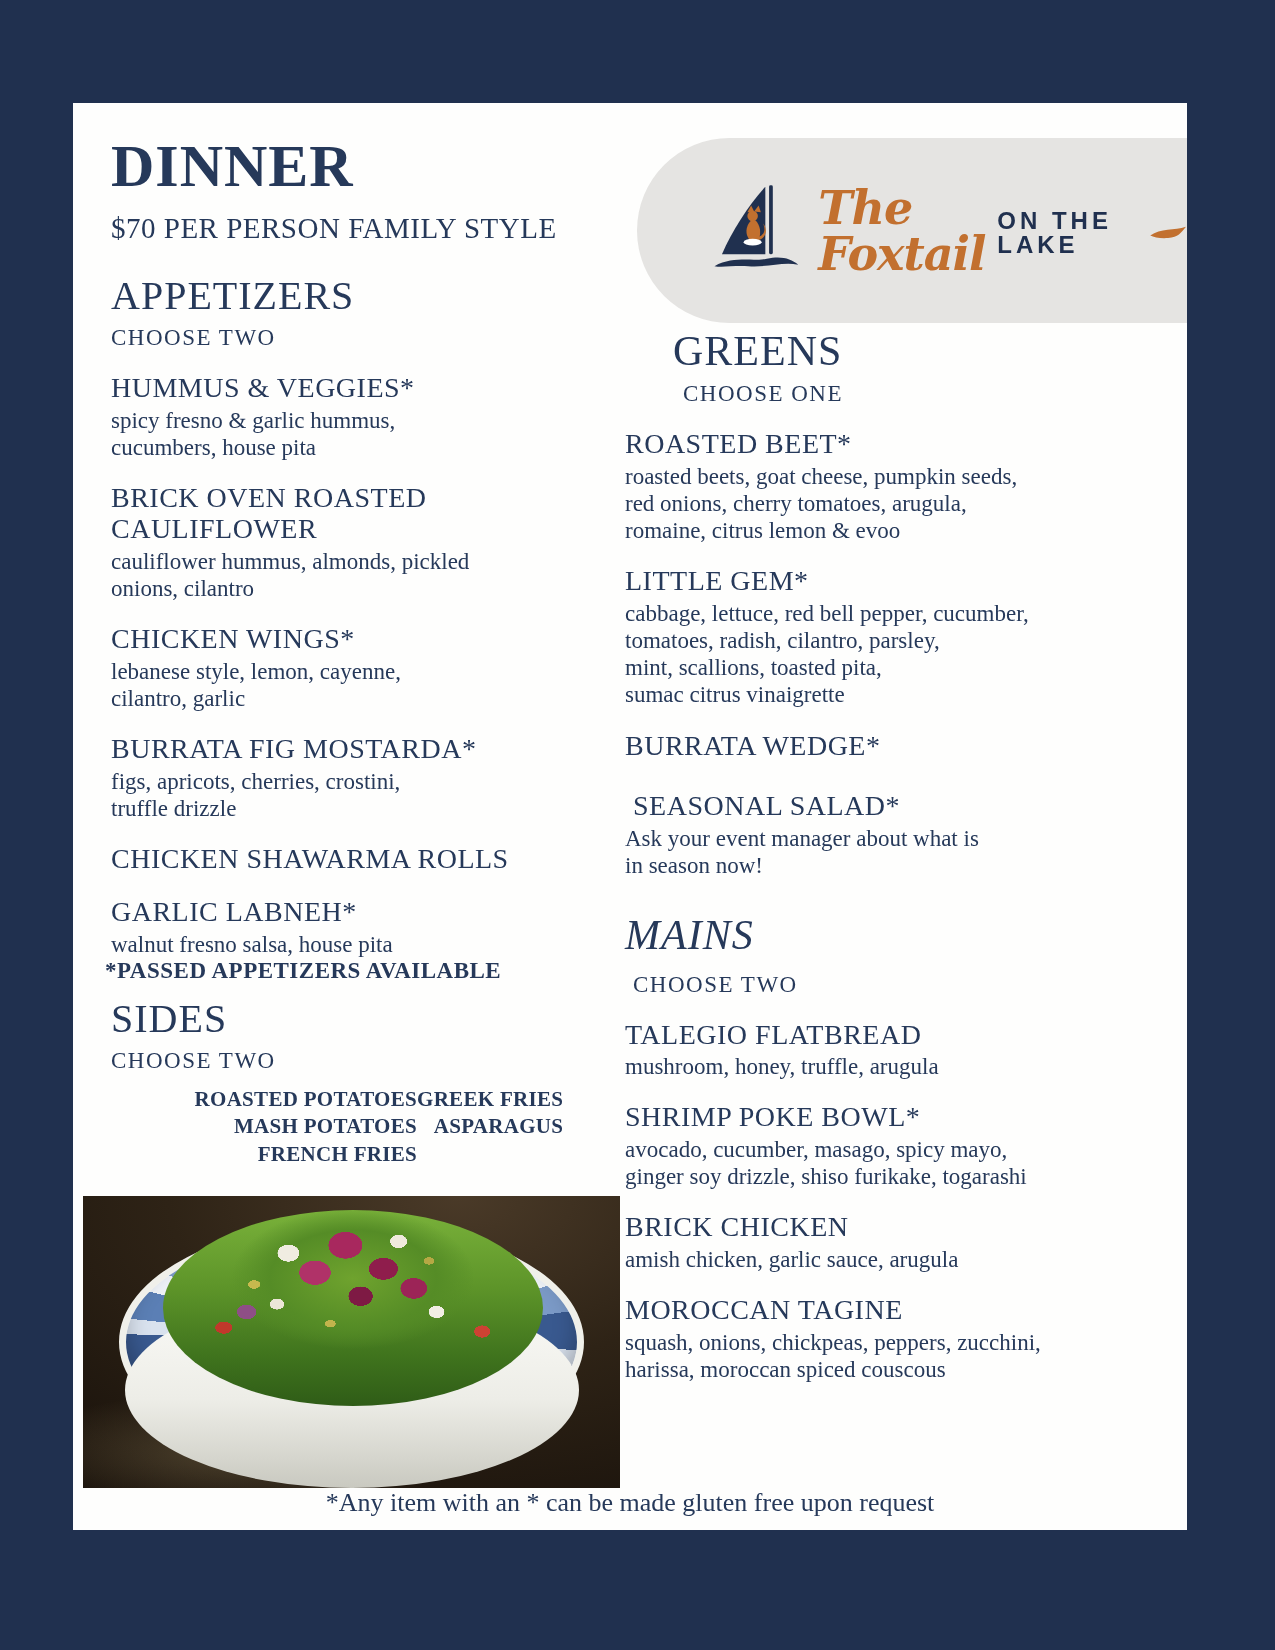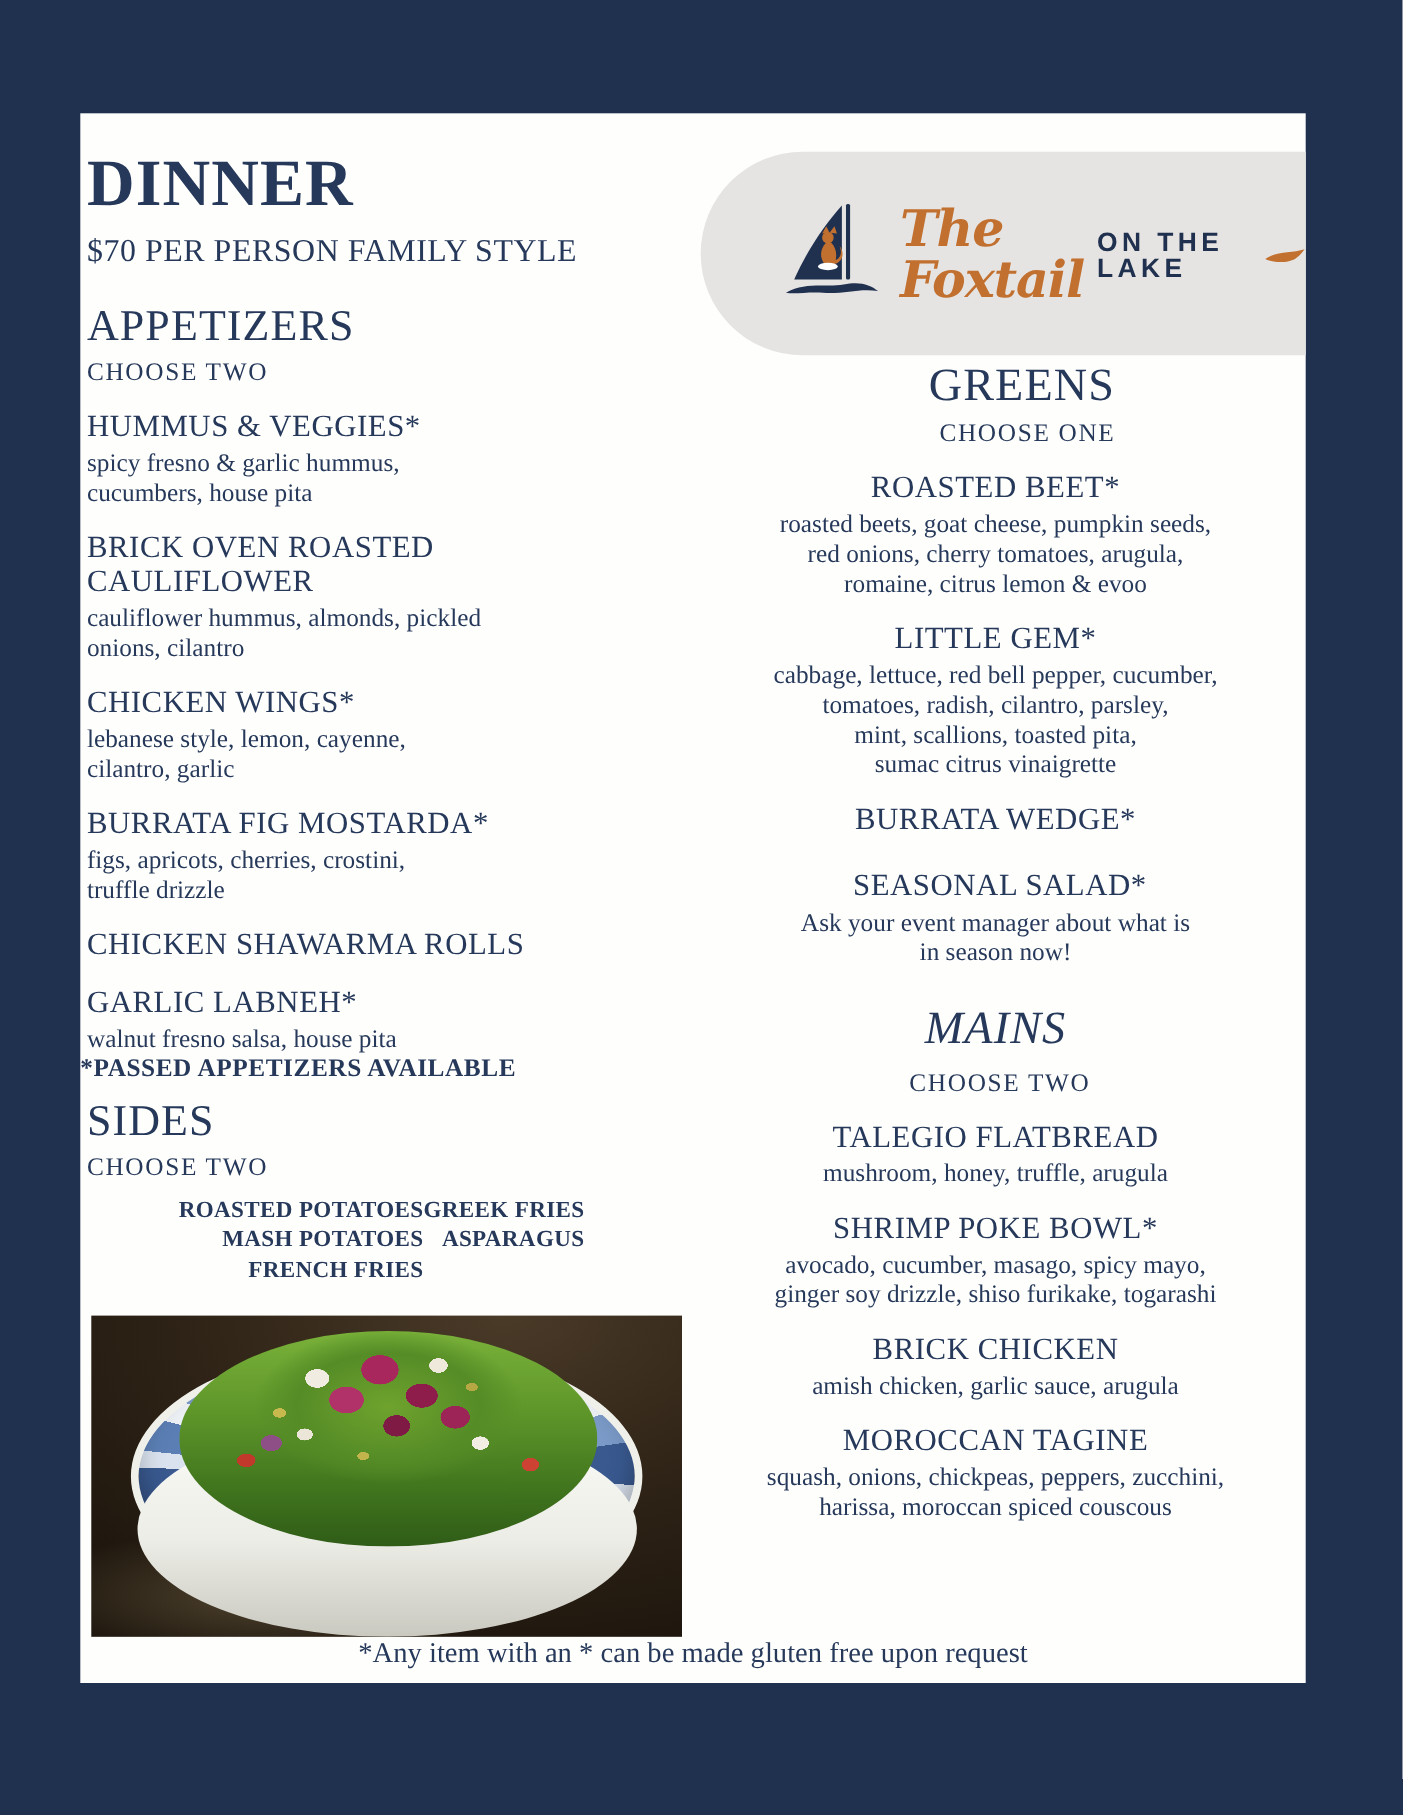--- a/index.html
+++ b/index.html
@@ -1,20 +1,20 @@
 <!DOCTYPE html>
 <html><head>
 <meta charset="utf-8">
 <style>
   html,body{margin:0;padding:0;}
   body{font-family:"Liberation Serif",serif;}
   .canvas{position:relative;width:1275px;height:1650px;background:#20304F;overflow:hidden;}
   .page{position:absolute;left:73px;top:103px;width:1114px;height:1427px;background:#FEFEFD;}
-  .col-left{position:absolute;left:6px;top:32px;width:510px;color:#26395A;}
-  .col-right{position:absolute;left:552px;top:196px;width:560px;color:#26395A;text-align:center;}
+  .col-left{position:absolute;left:38px;top:32px;width:510px;color:#26395A;}
+  .col-right{position:absolute;left:552px;top:196px;width:560px;color:#26395A;}
 
   .title{font-size:60px;font-weight:700;letter-spacing:1px;line-height:1.05;margin:0;}
   .price{font-size:29px;margin-top:14px;letter-spacing:.5px;}
   .sec-head{font-size:40px;font-weight:400;letter-spacing:1px;margin-top:30px;line-height:1.05;}
   .col-right .sec-head{font-size:42px;}
   .choose{font-size:23px;letter-spacing:1.5px;margin-top:8px;}
   .menu-item{margin-top:22px;}
   .item-name{font-size:28px;letter-spacing:.5px;line-height:1.1;white-space:pre-line;}
   .item-desc{font-size:23px;line-height:1.18;margin-top:3px;white-space:pre-line;}
   .note{font-size:23px;font-weight:700;letter-spacing:.5px;margin-left:-6px;}

